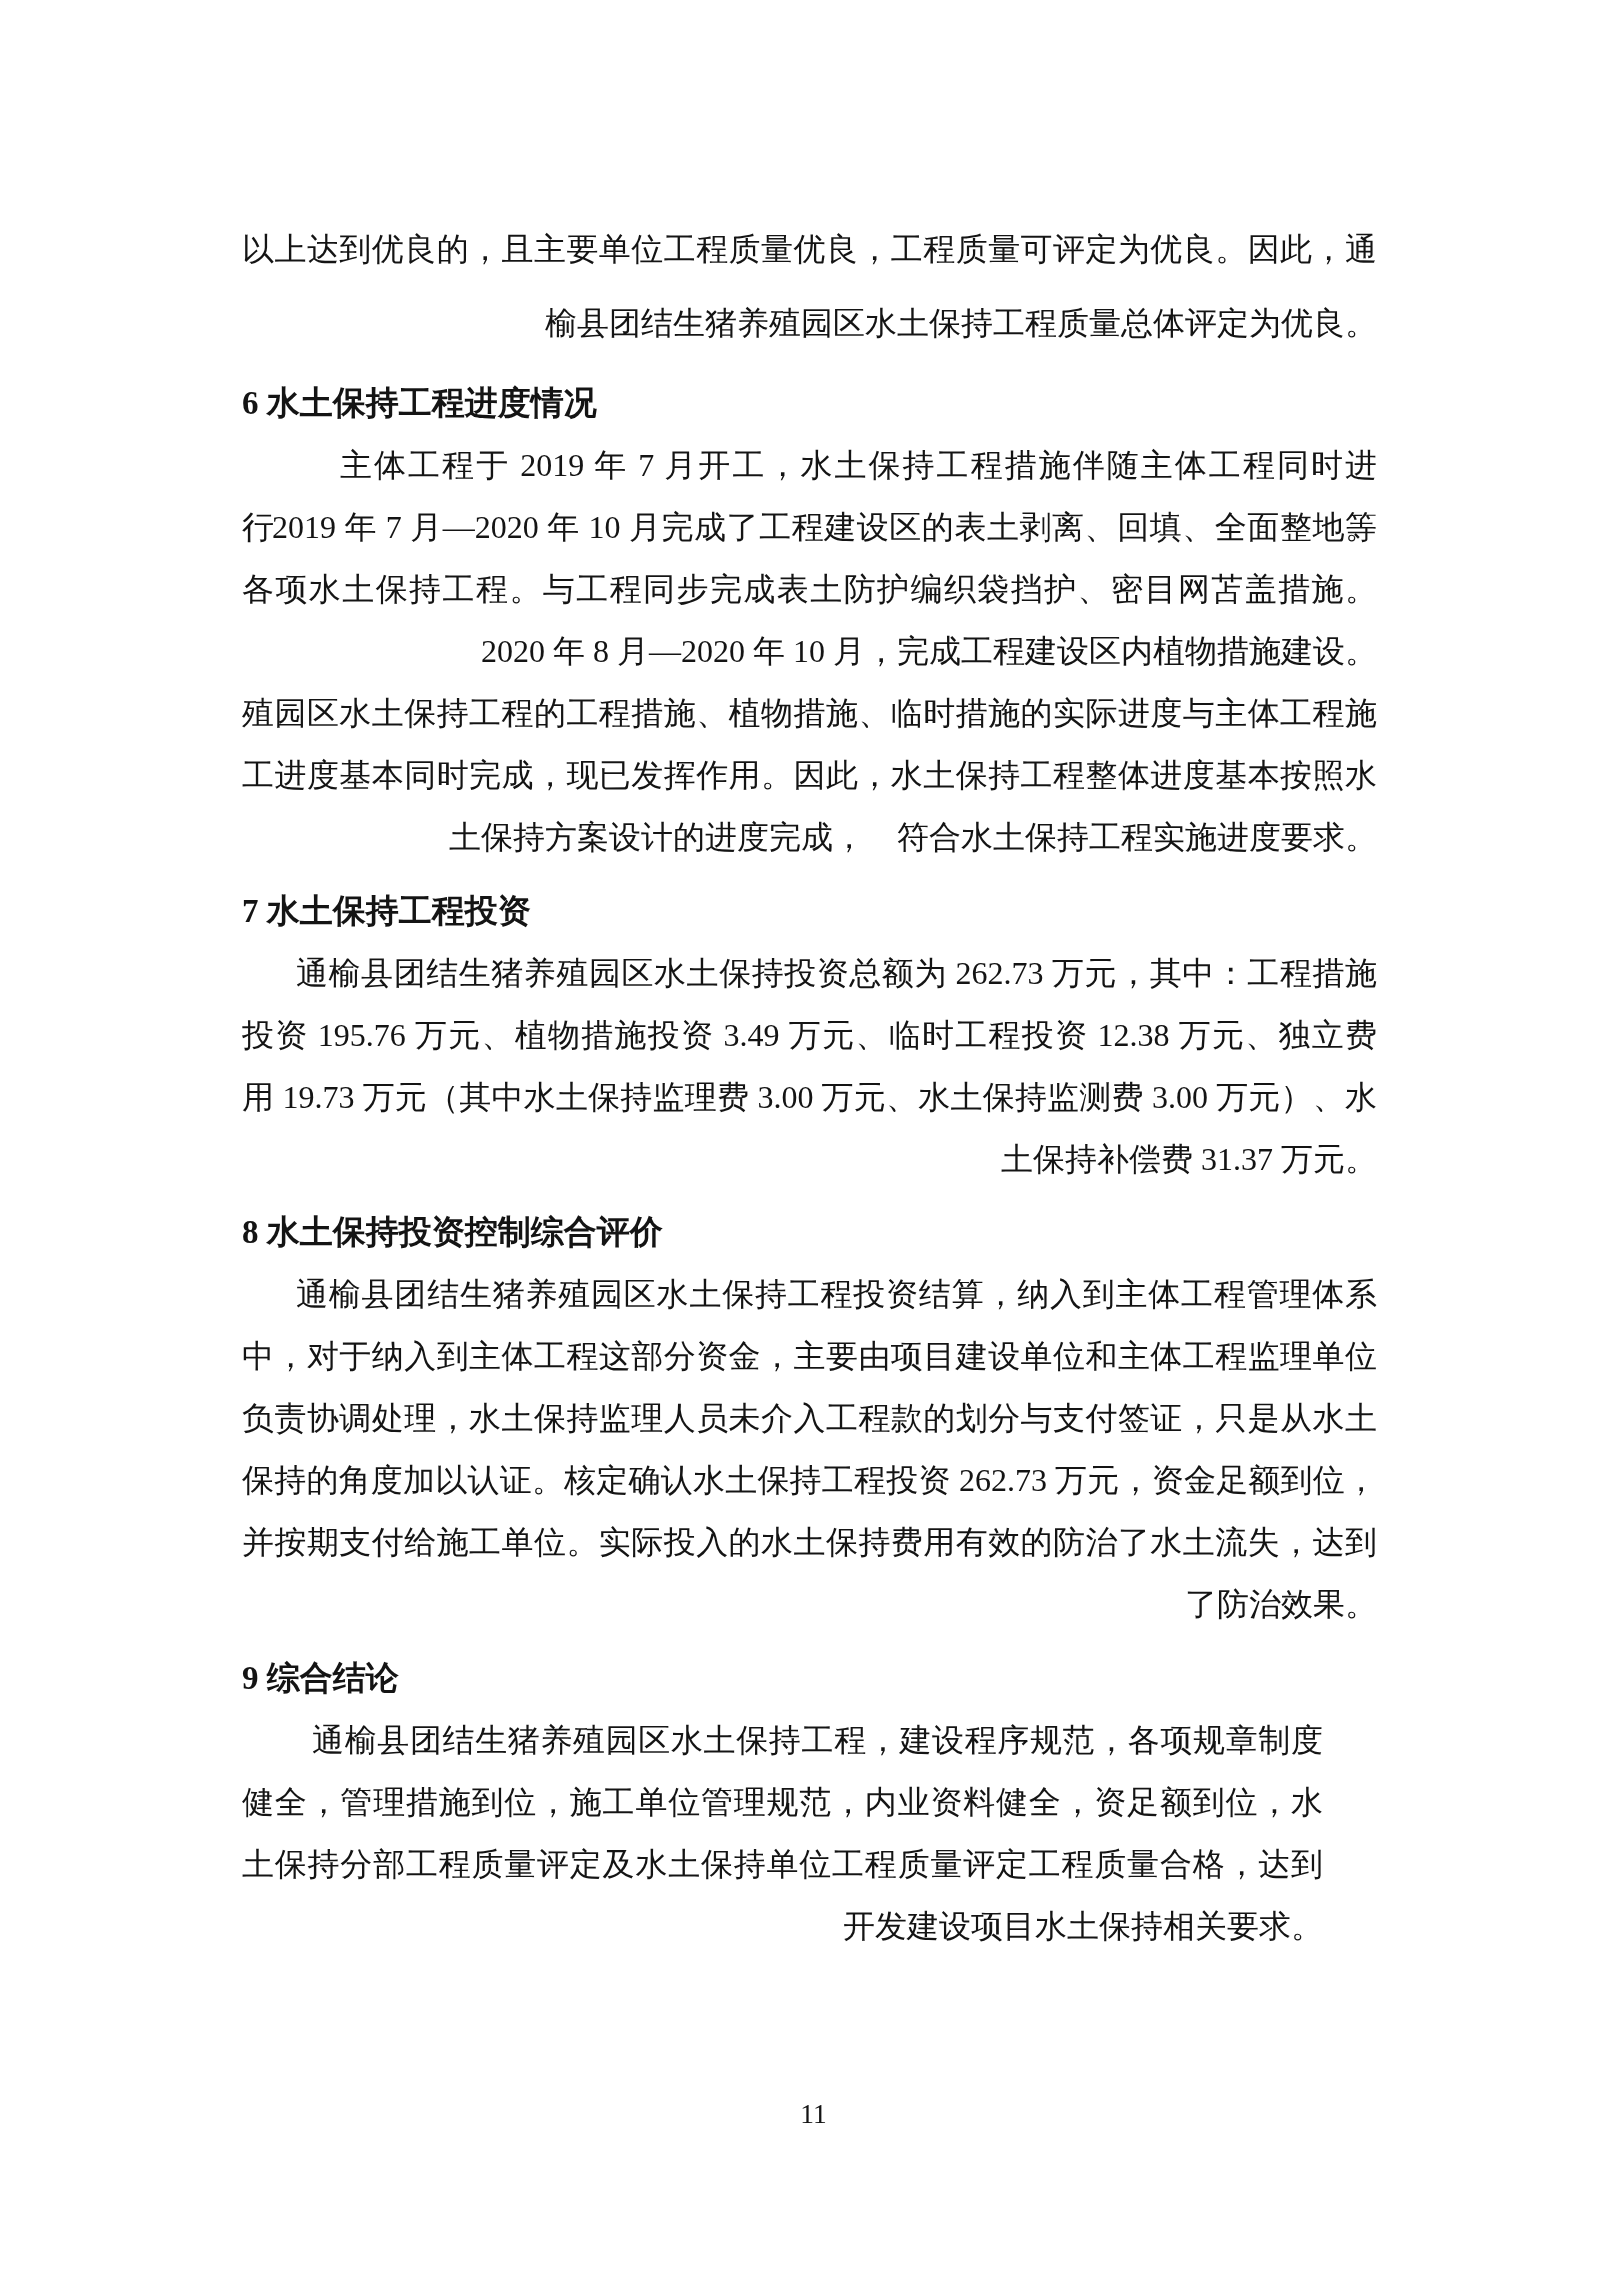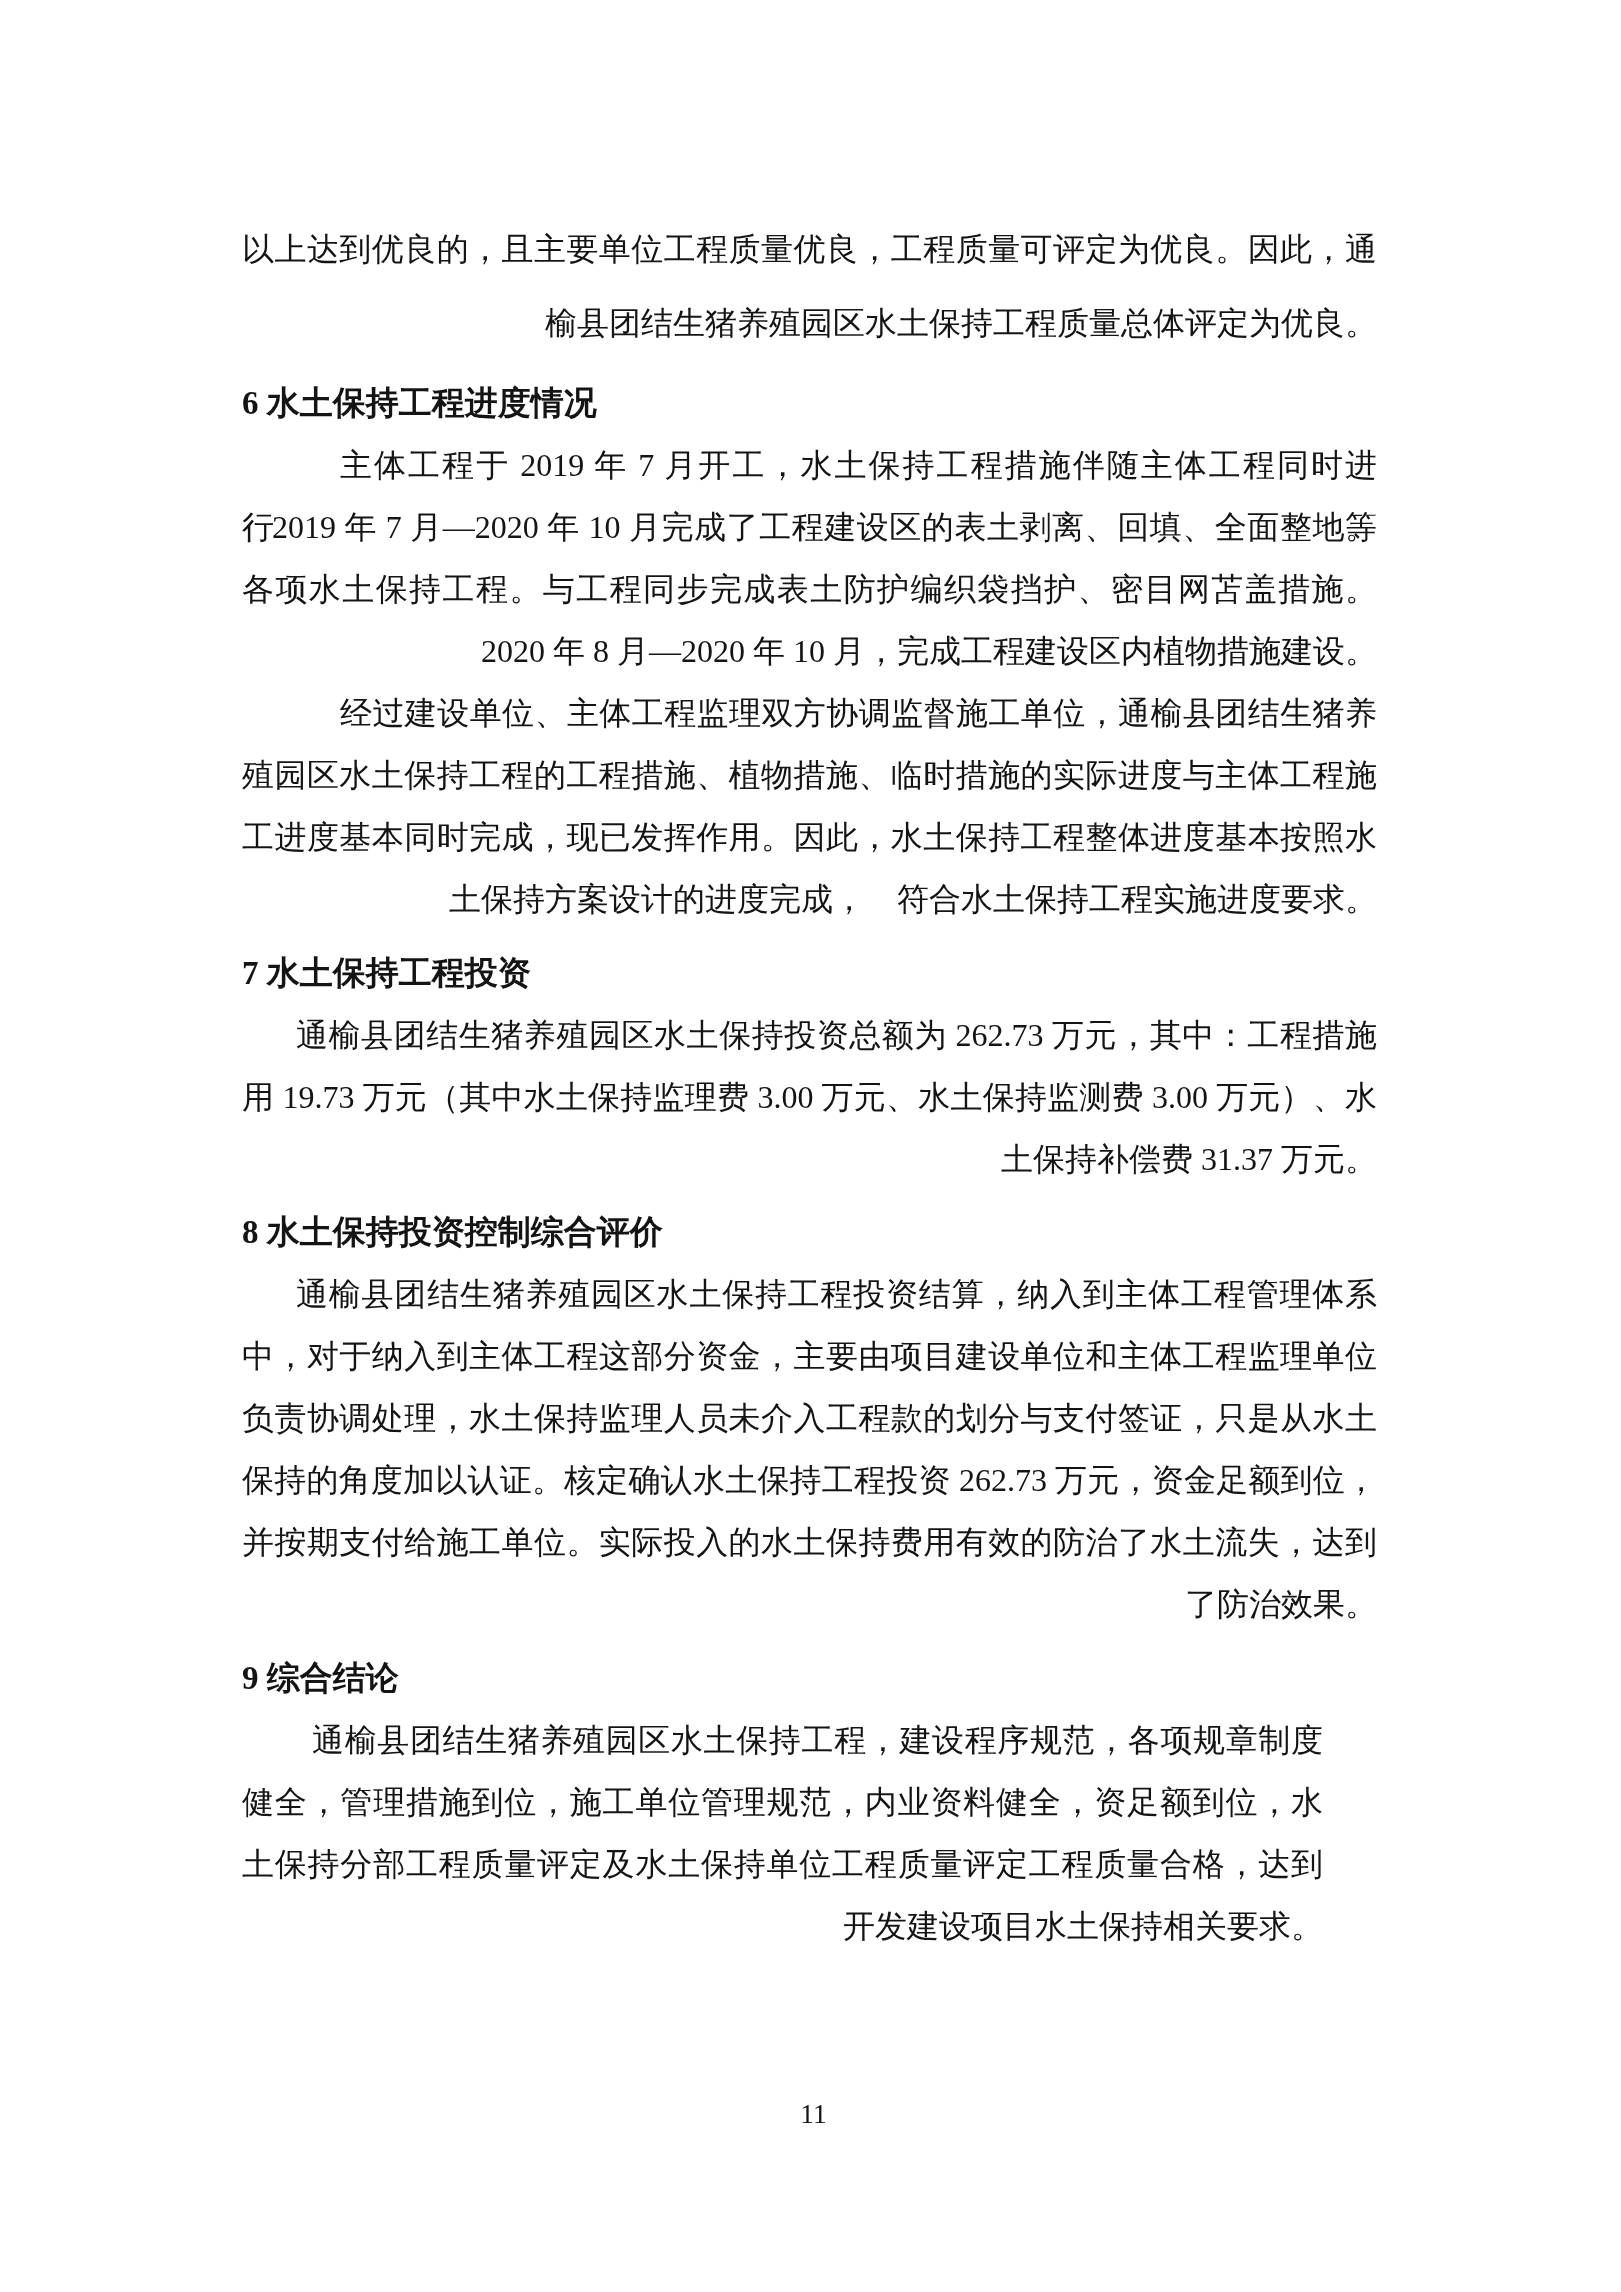--- a/index.html
+++ b/index.html
@@ -71,32 +71,32 @@
     </div>
     <div>
       <div class="line just ind-lg">主体工程于 2019 年 7 月开工，水土保持工程措施伴随主体工程同时进行。</div>
       <div class="line just ind-xs">2019 年 7 月—2020 年 10 月完成了工程建设区的表土剥离、回填、全面整地等</div>
       <div class="line just">各项水土保持工程。与工程同步完成表土防护编织袋挡护、密目网苫盖措施。</div>
     </div>
     <div>
       <div class="line ind-lg">2020 年 8 月—2020 年 10 月，完成工程建设区内植物措施建设。</div>
     </div>
     <div>
-      <div class="line just ind-lg">经过建设单位、主体工程监理双方协调监督施工单位，通榆县团结生猪养</div>
       <div class="line just">殖园区水土保持工程的工程措施、植物措施、临时措施的实际进度与主体工程施</div>
       <div class="line just">工进度基本同时完成，现已发挥作用。因此，水土保持工程整体进度基本按照水</div>
       <div class="line">土保持方案设计的进度完成，　符合水土保持工程实施进度要求。</div>
     </div>
 
     <div class="heading">
       <span class="h-num">7</span>
       <span class="h-title">水土保持工程投资</span>
     </div>
     <div>
       <div class="line just ind-sm">通榆县团结生猪养殖园区水土保持投资总额为 262.73 万元，其中：工程措施</div>
+      <div class="line just">投资 195.76 万元、植物措施投资 3.49 万元、临时工程投资 12.38 万元、独立费</div>
       <div class="line just">用 19.73 万元（其中水土保持监理费 3.00 万元、水土保持监测费 3.00 万元）、水</div>
       <div class="line">土保持补偿费 31.37 万元。</div>
     </div>
 
     <div class="heading">
       <span class="h-num">8</span>
       <span class="h-title">水土保持投资控制综合评价</span>
     </div>
     <div>
       <div class="line just ind-sm">通榆县团结生猪养殖园区水土保持工程投资结算，纳入到主体工程管理体系</div>

